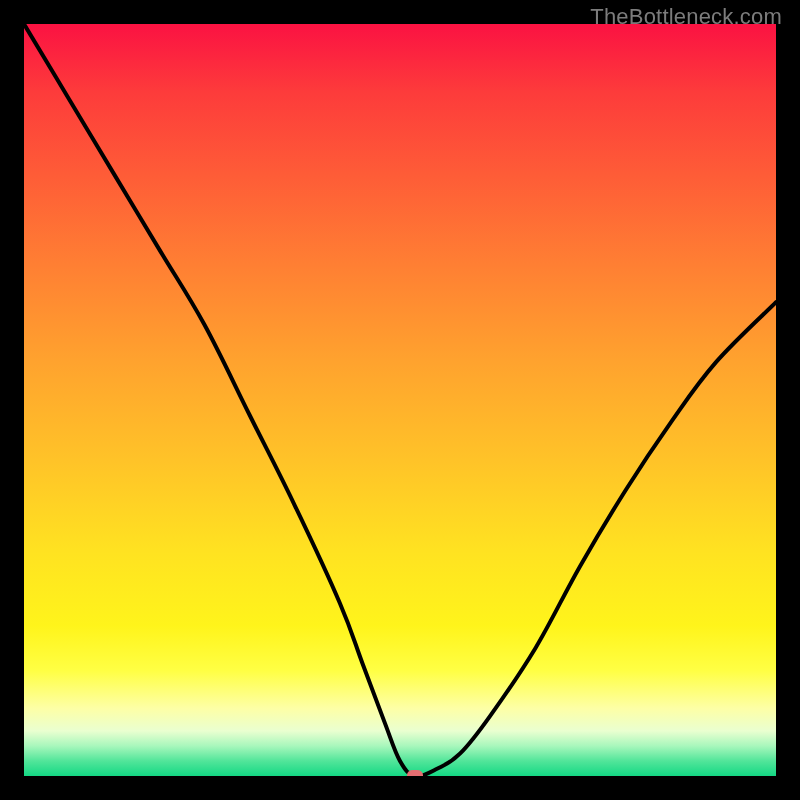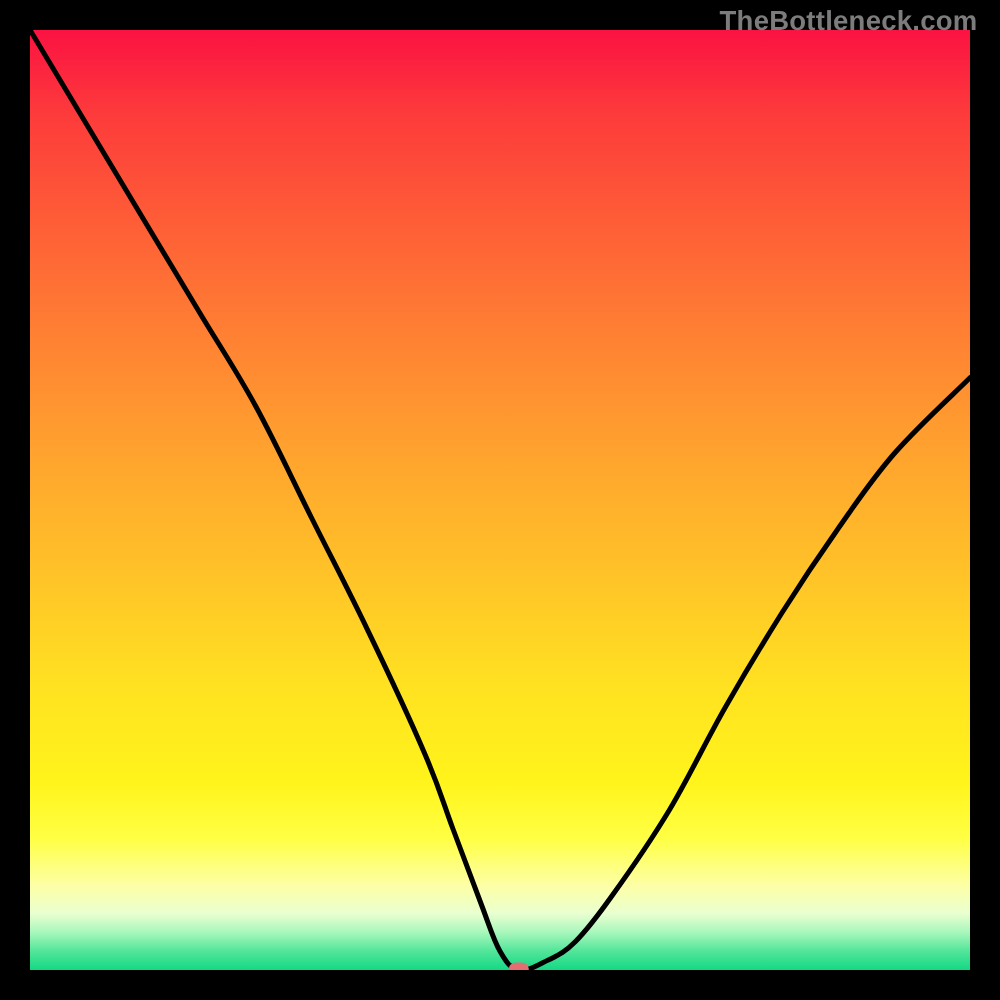--- a/index.html
+++ b/index.html
@@ -16,21 +16,21 @@
     width: 800px;
     height: 800px;
     background: #000;
   }
   .watermark {
     position: absolute;
     top: 4px;
     right: 18px;
     color: #7c7c7c;
     font-size: 22px;
-    font-weight: 700;
+    font-weight: 400;
     letter-spacing: 0.2px;
     z-index: 30;
     user-select: none;
   }
   .plot-area {
     position: absolute;
     left: 24px;
     top: 24px;
     width: 752px;
     height: 752px;

